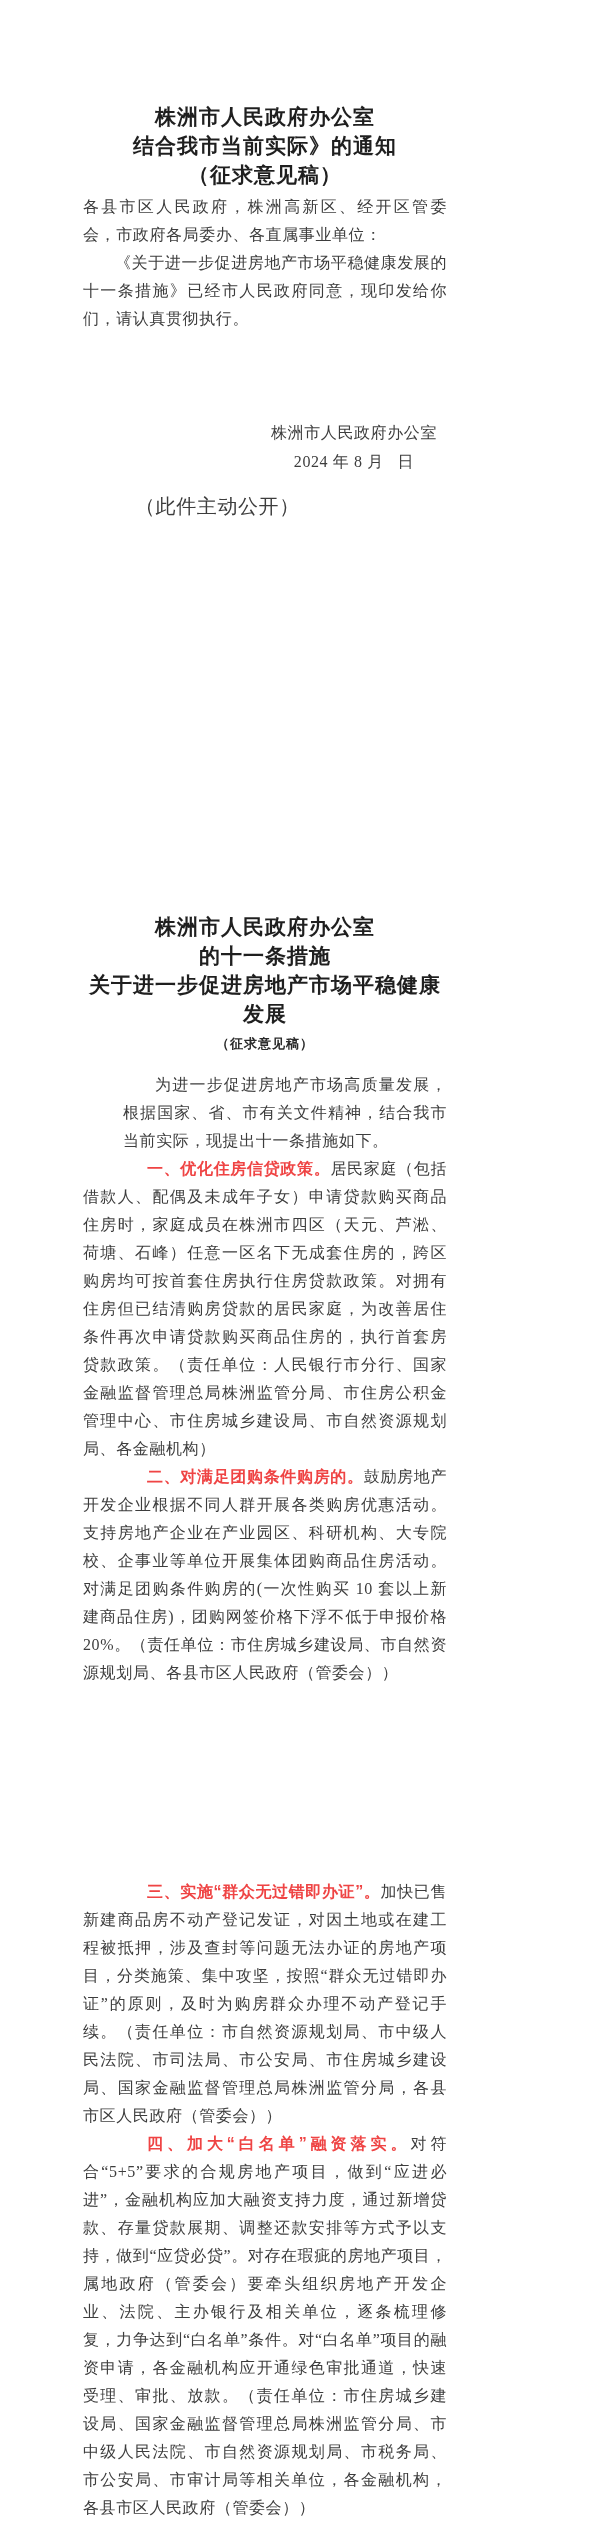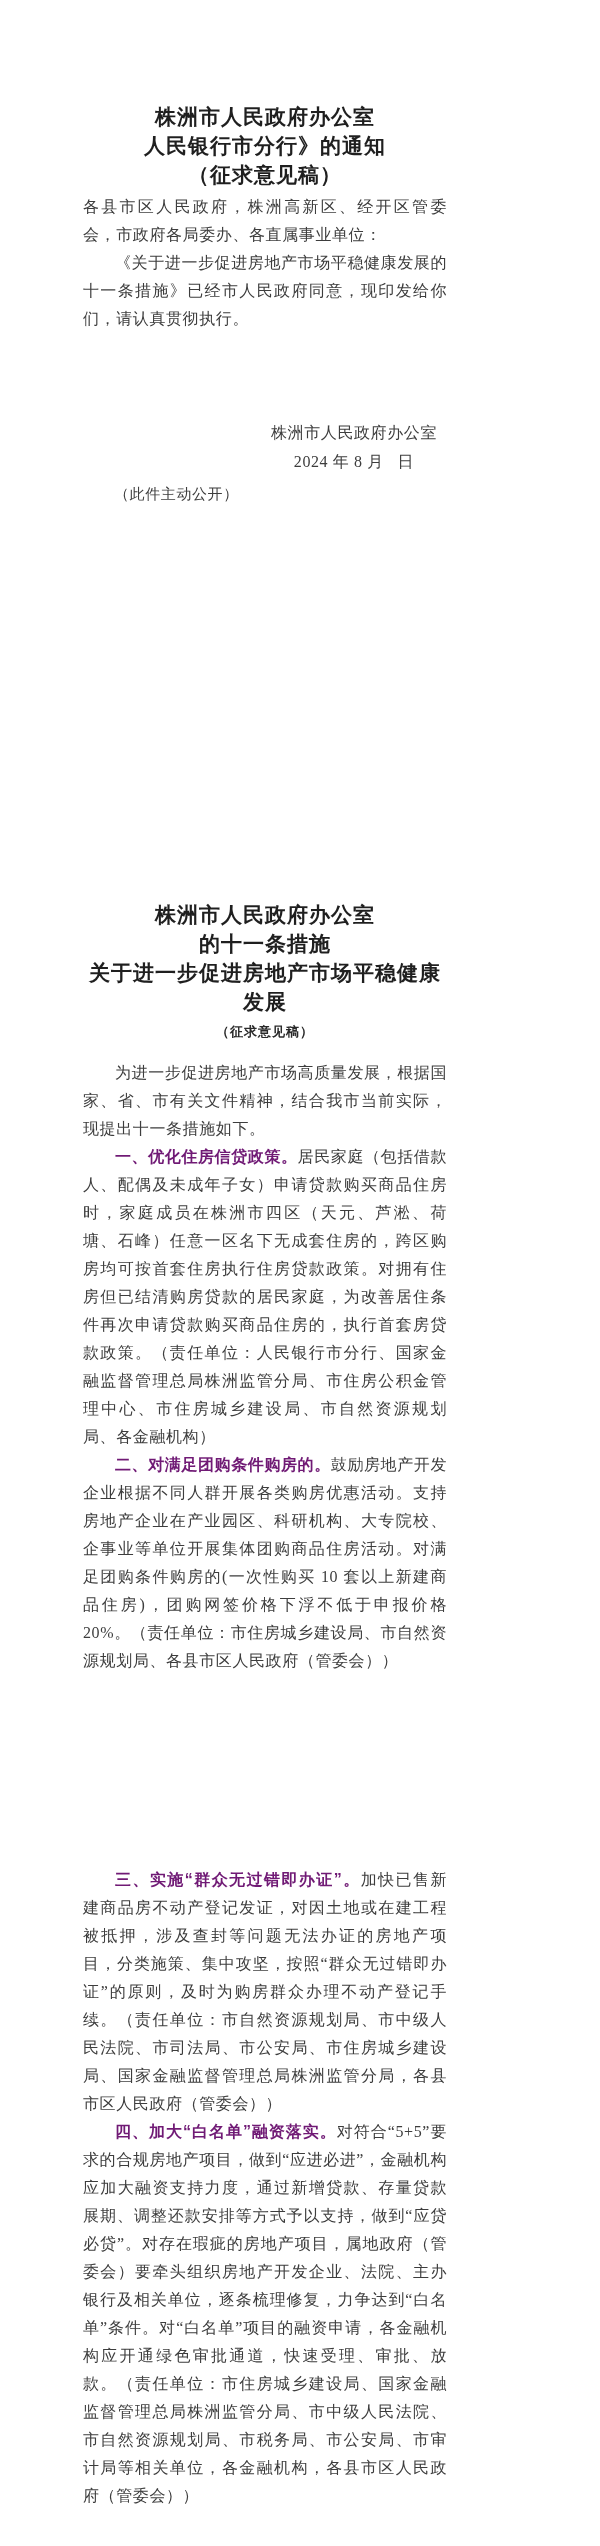--- a/index.html
+++ b/index.html
@@ -47,56 +47,57 @@
   }
   .para {
     font-size: 16px;
     line-height: 28px;
     letter-spacing: 0.6px;
     text-align: justify;
     margin: 0;
   }
   .indent { text-indent: 2em; }
   .salutation { margin-top: 4px; }
-  .intro { margin-top: 17px; }
+  .intro { margin-top: 17px; margin-left: 40px; }
   .lead {
     font-family: "Liberation Sans", "DejaVu Sans", sans-serif;
     font-weight: 700;
-    color: #701a75;
+    color: #ef4444;
+    margin-left: 32px;
   }
   .signature {
     margin-top: 85px;
     margin-left: auto;
     margin-right: 10px;
     width: max-content;
     text-align: center;
     font-size: 16px;
     line-height: 29px;
     letter-spacing: 0.6px;
   }
   .signature div { white-space: pre; }
   .disclosure {
-    font-size: 15px;
+    font-size: 20px;
     line-height: 28px;
     letter-spacing: 0.6px;
     text-indent: 1.8em;
-    margin: 4px;
+    margin: 16px;
   }
   .page3 { margin-top: 191px; }
 </style>
 </head>
 <body>
 
 <div class="doc">
   <div class="content">
 
     <div class="page1">
       <div class="doc-title">
         <div>株洲市人民政府办公室</div>
-        <div>人民银行市分行》的通知</div>
+        <div>结合我市当前实际》的通知</div>
         <div>（征求意见稿）</div>
       </div>
 
       <p class="para salutation">各县市区人民政府，株洲高新区、经开区管委会，市政府各局委办、各直属事业单位：</p>
       <p class="para indent">《关于进一步促进房地产市场平稳健康发展的十一条措施》已经市人民政府同意，现印发给你们，请认真贯彻执行。</p>
 
       <div class="signature">
         <div>株洲市人民政府办公室</div>
         <div>2024 年 8 月   日</div>
       </div>

